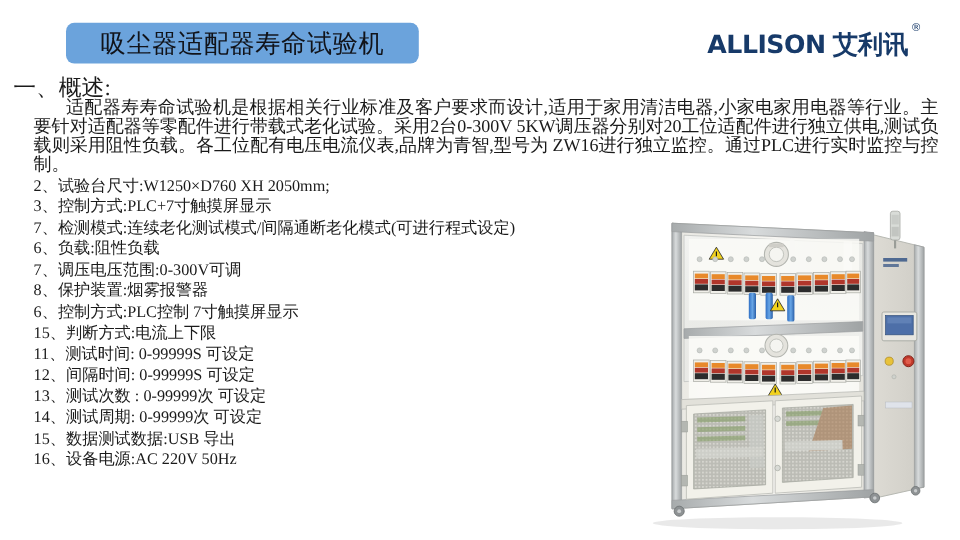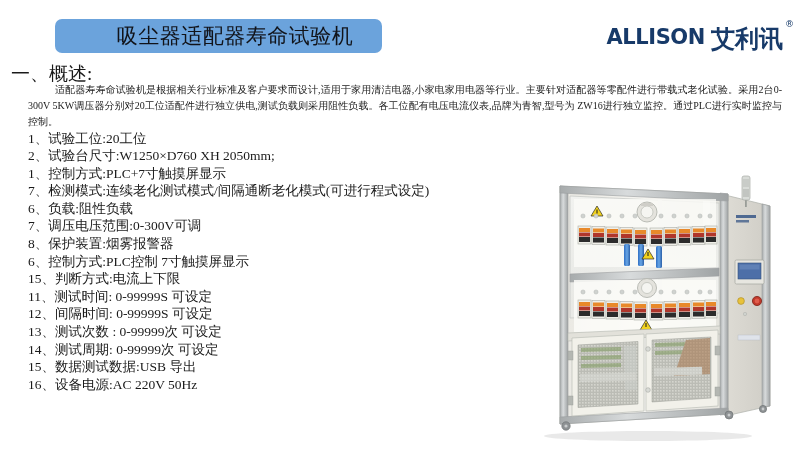--- a/index.html
+++ b/index.html
@@ -24,49 +24,48 @@
   }
   #title-banner {
     position: absolute;
     left: 55px; top: 19px;
     width: 294px; height: 34px;
     background: #6ba3dc;
     border-radius: 7px;
     display: flex;
     align-items: center;
     justify-content: center;
-    padding-left: 33px;
   }
   #title-banner .title-text {
     font-family: "DejaVu Serif", "Liberation Serif", serif;
     font-size: 21px;
     font-weight: 400;
     color: #111319;
     letter-spacing: 0.5px;
     line-height: 1;
     white-space: nowrap;
   }
 
   #logo {
     position: absolute;
-    right: 6px; top: 27px;
+    right: 32px; top: 27px;
     display: flex;
     align-items: flex-start;
   }
   #logo .logo-en {
     font-family: "DejaVu Sans", "Liberation Sans", sans-serif;
     font-size: 21px;
     font-weight: bold;
     color: #173a69;
     letter-spacing: -0.4px;
     line-height: 1;
   }
   #logo .logo-cn {
     font-family: "DejaVu Sans", "Liberation Sans", sans-serif;
-    font-size: 24px;
+    font-size: 21px;
     font-weight: bold;
     color: #173a69;
     margin-left: 6px;
     line-height: 1;
   }
   #logo .logo-reg {
     font-family: "DejaVu Sans", "Liberation Sans", sans-serif;
     font-size: 9px;
     color: #173a69;
     margin-left: 2px;
@@ -80,21 +79,21 @@
     left: 0; top: 66px;
     width: 800px;
   }
   .sec-head {
     font-size: 19px;
     line-height: 15.5px;
     padding-left: 11px;
     white-space: nowrap;
   }
   .para {
-    font-size: 10px;
+    font-size: 15px;
     line-height: 16px;
     padding-left: 28px;
     padding-right: 18px;
     text-align: justify;
     text-indent: 27px;
   }
   #spec-list {
     margin: 0;
     padding: 0 0 0 28px;
     list-style: none;
@@ -131,23 +130,22 @@
 </div>
 
 <div id="content">
 
   <div class="sec-head">一、概述:</div>
 
   <div class="para">适配器寿寿命试验机是根据相关行业标准及客户要求而设计,适用于家用清洁电器,小家电家用电器等行业。主要针对适配器等零配件进行带载式老化试验。采用2台0-300V 5KW调压器分别对20工位适配件进行独立供电,测试负载则采用阻性负载。各工位配有电压电流仪表,品牌为青智,型号为 ZW16进行独立监控。通过PLC进行实时监控与控制。</div>
 
 
   <ul id="spec-list">
-    <li>1、试验工位:20工位</li>
     <li>2、试验台尺寸:W1250×D760 XH 2050mm;</li>
-    <li>1、控制方式:PLC+7寸触摸屏显示</li>
+    <li>3、控制方式:PLC+7寸触摸屏显示</li>
     <li>7、检测模式:连续老化测试模式/间隔通断老化模式(可进行程式设定)</li>
     <li>6、负载:阻性负载</li>
     <li>7、调压电压范围:0-300V可调</li>
     <li>8、保护装置:烟雾报警器</li>
     <li>6、控制方式:PLC控制  7寸触摸屏显示</li>
     <li>15、判断方式:电流上下限</li>
     <li>11、测试时间: 0-99999S 可设定</li>
     <li>12、间隔时间: 0-99999S 可设定</li>
     <li>13、测试次数 : 0-99999次 可设定</li>
     <li>14、测试周期: 0-99999次 可设定</li>

